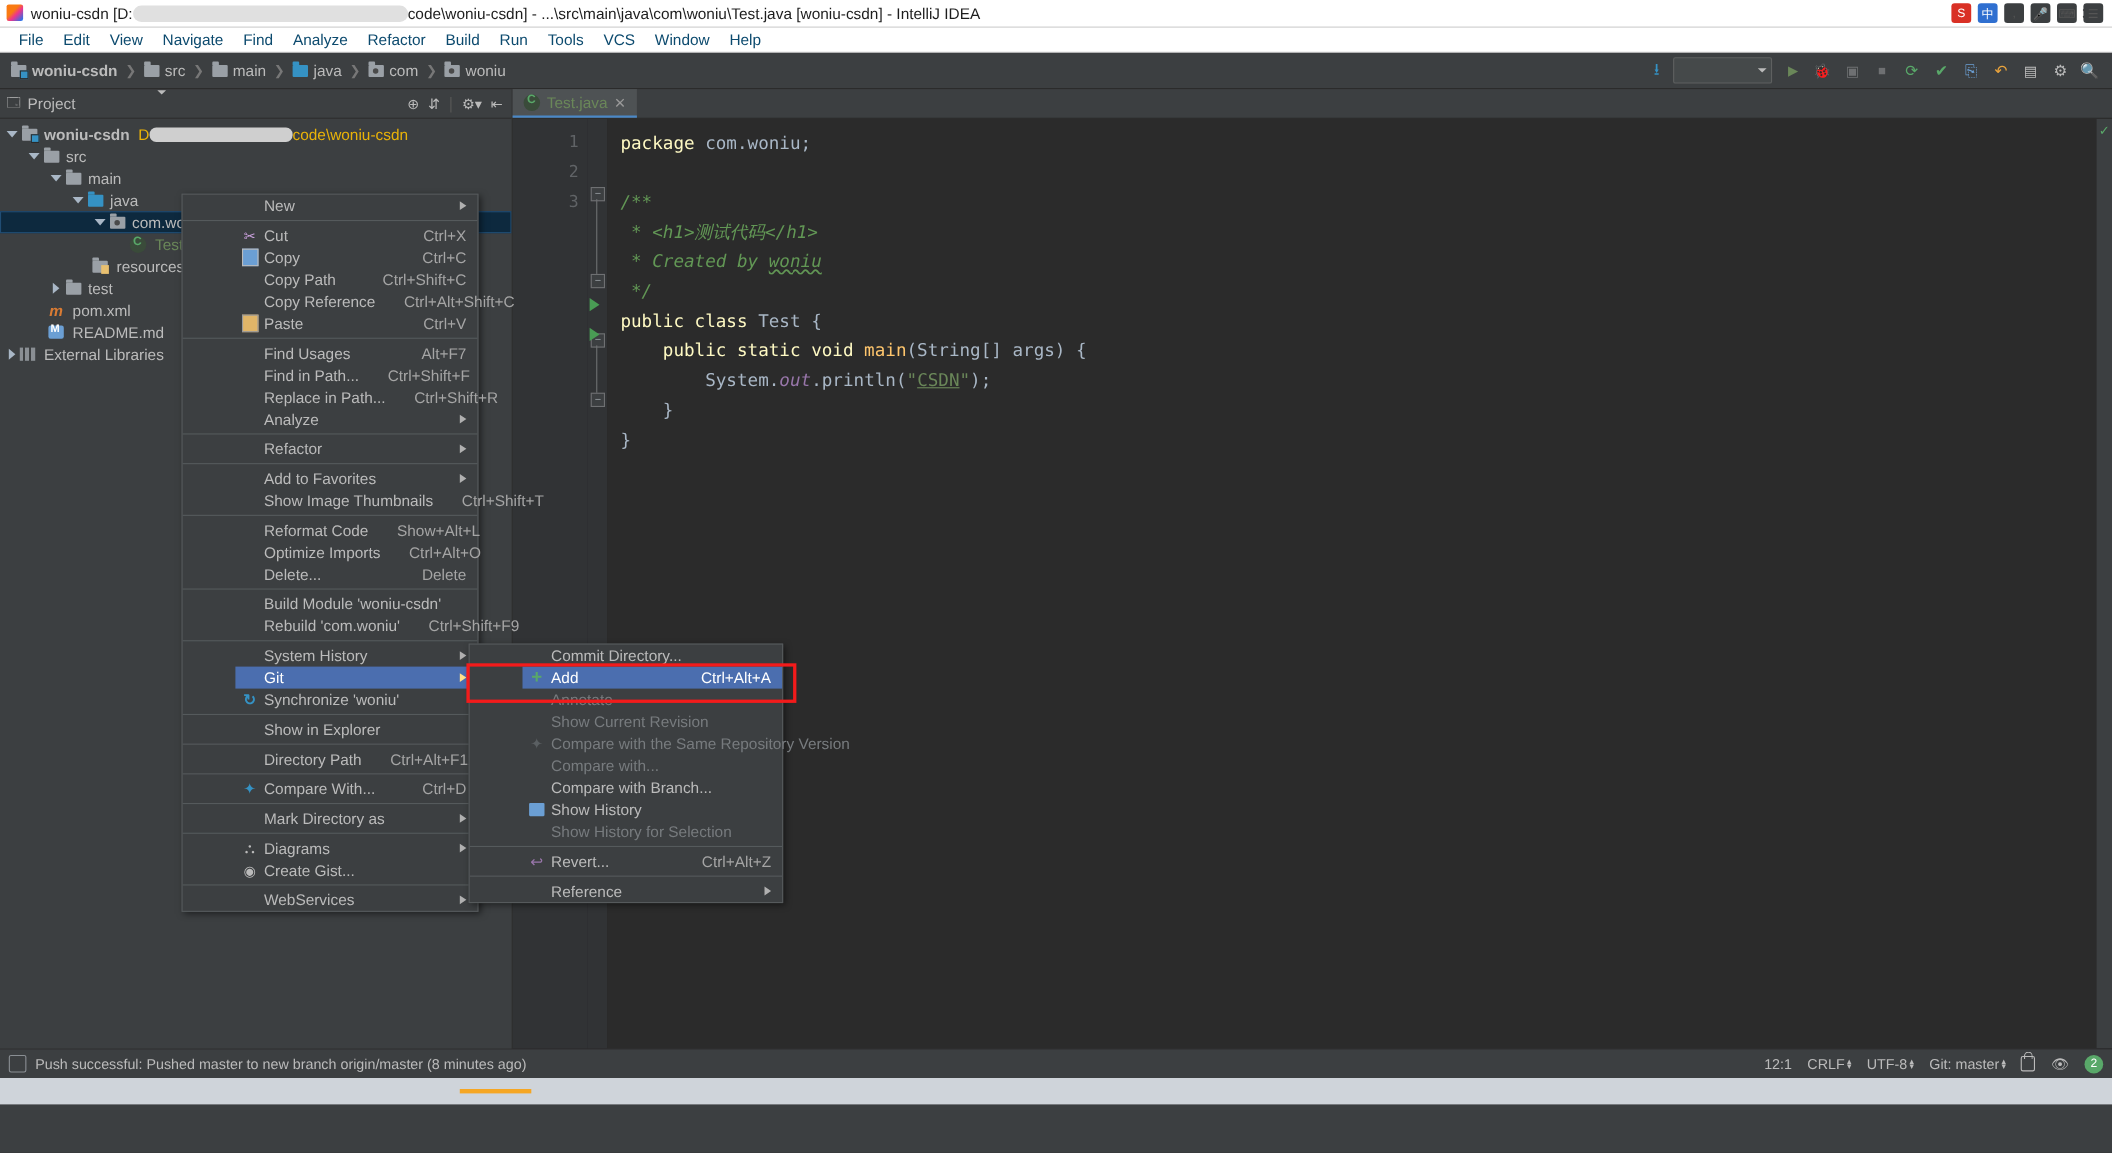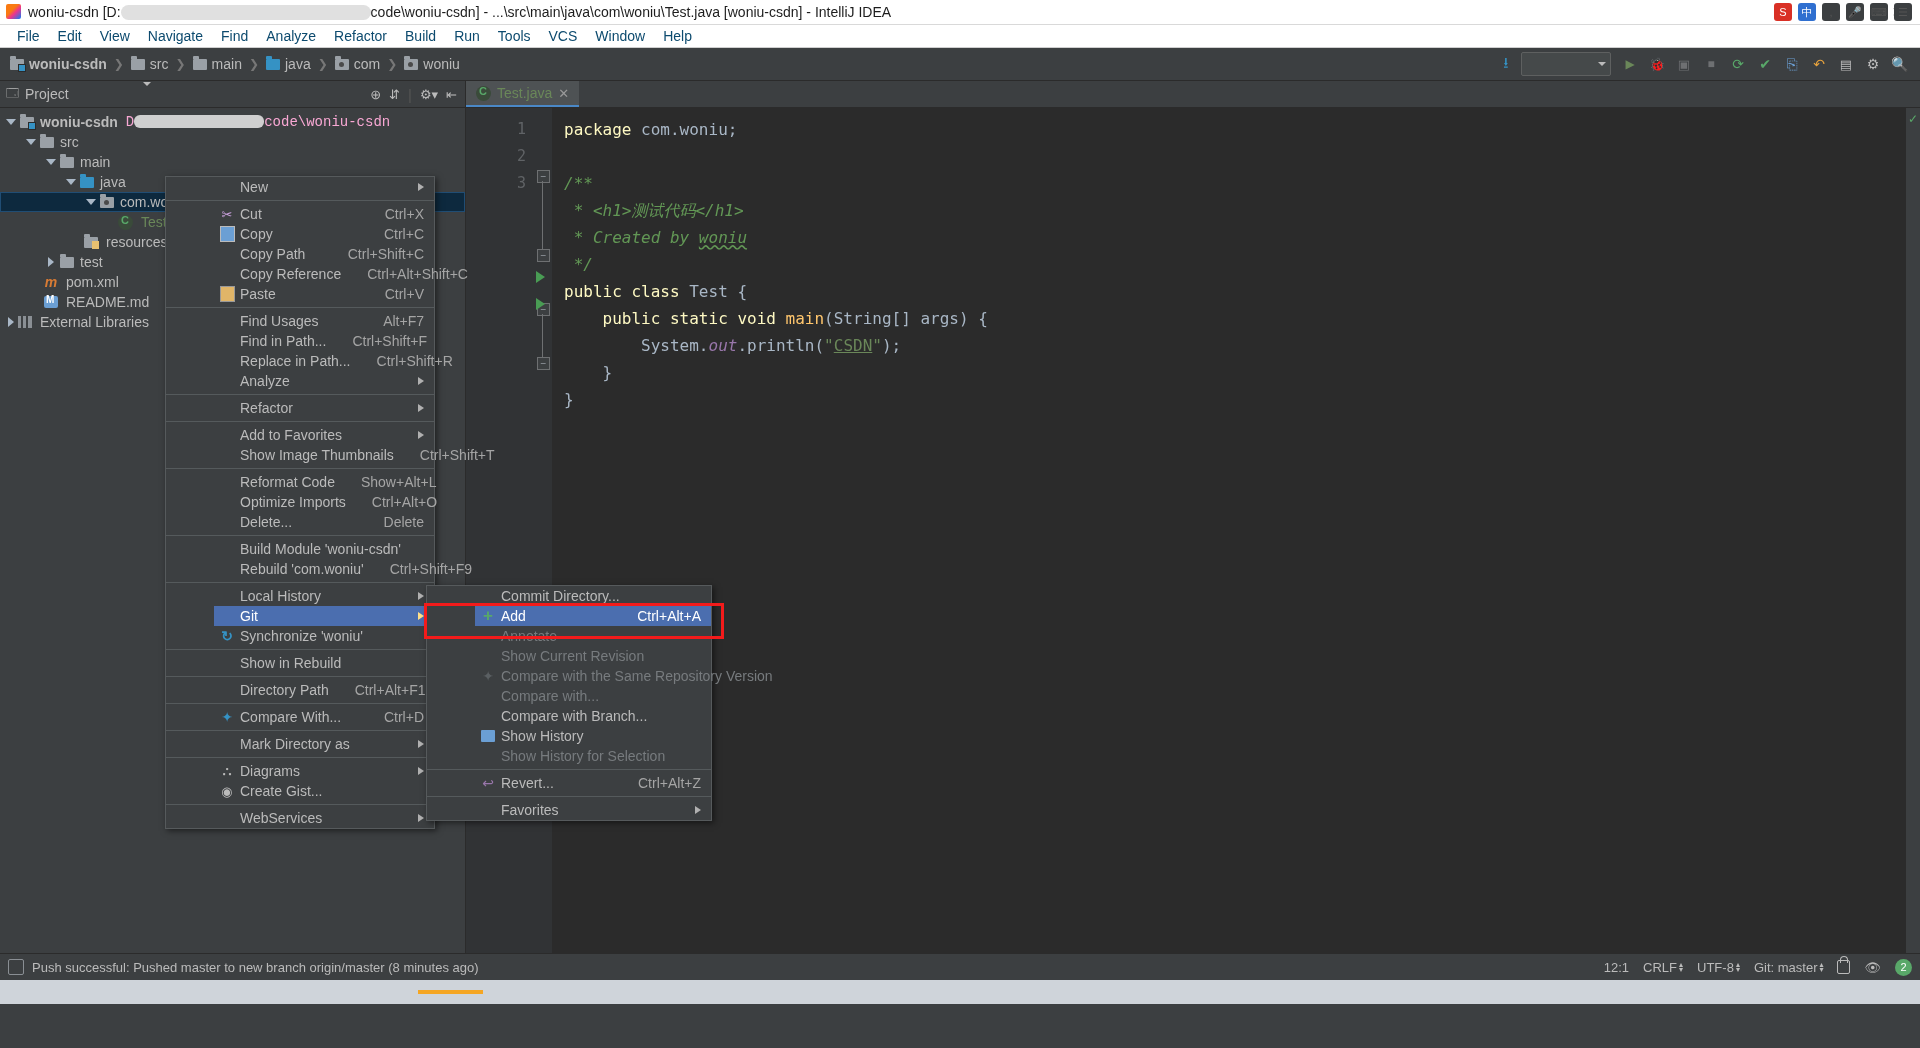--- a/index.html
+++ b/index.html
@@ -82,21 +82,21 @@
   .pp-tools{display:flex;align-items:center;gap:8px;padding-right:8px;}
   .tree{flex:1;background:#3c3f41;padding-top:4px;overflow:hidden;font-size:14px;}
   .node{display:flex;align-items:center;height:20px;white-space:nowrap;padding-left:4px;}
   .node.sel{background:#0d293e;outline:1px solid #204d74;outline-offset:-1px;}
   .twisty{width:14px;height:14px;display:inline-flex;align-items:center;justify-content:center;flex:none;}
   .tri-dn{width:0;height:0;border-left:5px solid transparent;border-right:5px solid transparent;border-top:6px solid #a9b7c6;}
   .tri-rt{width:0;height:0;border-top:5px solid transparent;border-bottom:5px solid transparent;border-left:6px solid #a9b7c6;}
   .node .ic{margin:0 6px 0 2px;flex:none;}
   .node .lbl{color:#bbbbbb;}
   .node .lbl.b{font-weight:bold;}
-  .node .path{color:#f9a8d4;margin-left:8px;font-family:Liberation Mono, monospace;}
+  .node .path{color:#eab308;margin-left:8px;}
   .redact-path{display:inline-block;width:130px;height:13px;background:#cfcfcf;border-radius:6px;vertical-align:-2px;filter:blur(0.5px);}
   .cls-ic{width:15px;height:15px;border-radius:50%;background:#3a4b3a;position:relative;display:inline-block;}
   .cls-ic:after{content:"C";position:absolute;left:3px;top:-1px;font-size:11px;color:#59a869;font-weight:bold;}
   .res-ic{width:14px;height:11px;background:#9aa0a6;border-radius:1px;position:relative;display:inline-block;}
   .res-ic:before{content:"";position:absolute;left:0;top:-3px;width:6px;height:3px;background:#9aa0a6;border-radius:1px 1px 0 0;}
   .res-ic:after{content:"";position:absolute;right:-1px;bottom:-1px;width:7px;height:8px;background:#e8c070;}
   .mvn-ic{width:14px;height:14px;color:#d87b34;font-size:14px;font-weight:bold;font-style:italic;line-height:14px;display:inline-block;text-align:center;}
   .md-ic{width:14px;height:12px;background:#6b9fd4;border-radius:2px;display:inline-block;position:relative;}
   .md-ic:after{content:"M";position:absolute;left:2px;top:-2px;font-size:10px;color:#fff;font-weight:bold;}
   .lib-ic{width:14px;height:12px;display:inline-block;position:relative;background:
@@ -558,37 +558,37 @@
     </div>
     <div class="mitem">
       <span class="mi-ic"></span>
       <span class="mi-lbl">Rebuild 'com.woniu'</span>
       <span class="mi-key">Ctrl+Shift+F9</span>
     </div>
     <div class="msep"></div>
 
     <div class="mitem">
       <span class="mi-ic"></span>
-      <span class="mi-lbl">Local History</span>
+      <span class="mi-lbl">System History</span>
       <span class="mi-arrow"></span>
     </div>
     <div class="mitem hl">
       <span class="mi-ic"></span>
       <span class="mi-lbl">Git</span>
       <span class="mi-arrow"></span>
     </div>
     <div class="mitem">
       <span class="mi-ic ic-sync">↻</span>
       <span class="mi-lbl">Synchronize 'woniu'</span>
     </div>
     <div class="msep"></div>
 
     <div class="mitem">
       <span class="mi-ic"></span>
-      <span class="mi-lbl">Show in Rebuild</span>
+      <span class="mi-lbl">Show in Explorer</span>
     </div>
     <div class="msep"></div>
 
     <div class="mitem">
       <span class="mi-ic"></span>
       <span class="mi-lbl">Directory Path</span>
       <span class="mi-key">Ctrl+Alt+F12</span>
     </div>
     <div class="msep"></div>
 
@@ -666,20 +666,20 @@
     </div>
     <div class="msep"></div>
     <div class="mitem">
       <span class="mi-ic ic-revert">↩</span>
       <span class="mi-lbl">Revert...</span>
       <span class="mi-key">Ctrl+Alt+Z</span>
     </div>
     <div class="msep"></div>
     <div class="mitem">
       <span class="mi-ic"></span>
-      <span class="mi-lbl">Favorites</span>
+      <span class="mi-lbl">Reference</span>
       <span class="mi-arrow"></span>
     </div>
   </div>
 
   <div class="redbox" style="left:424px;top:603px;width:294px;height:30px;"></div>
 
 </div>
 
 </body></html>

